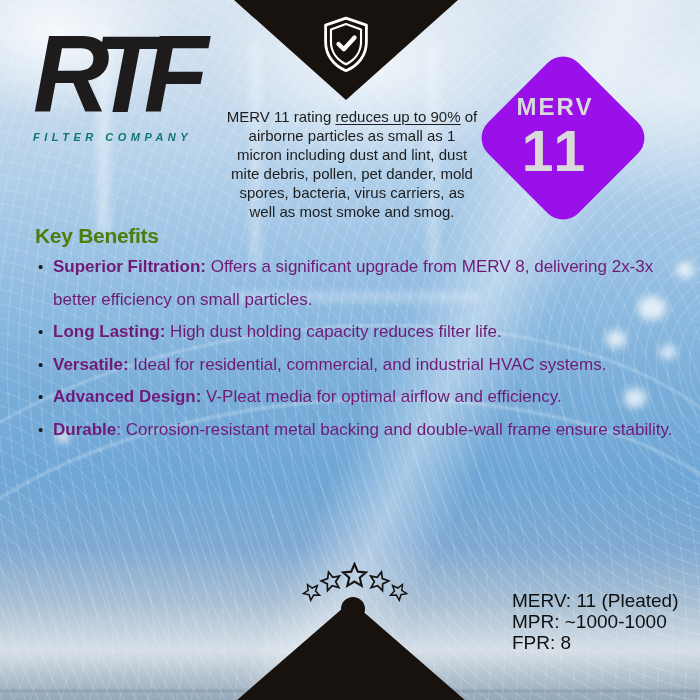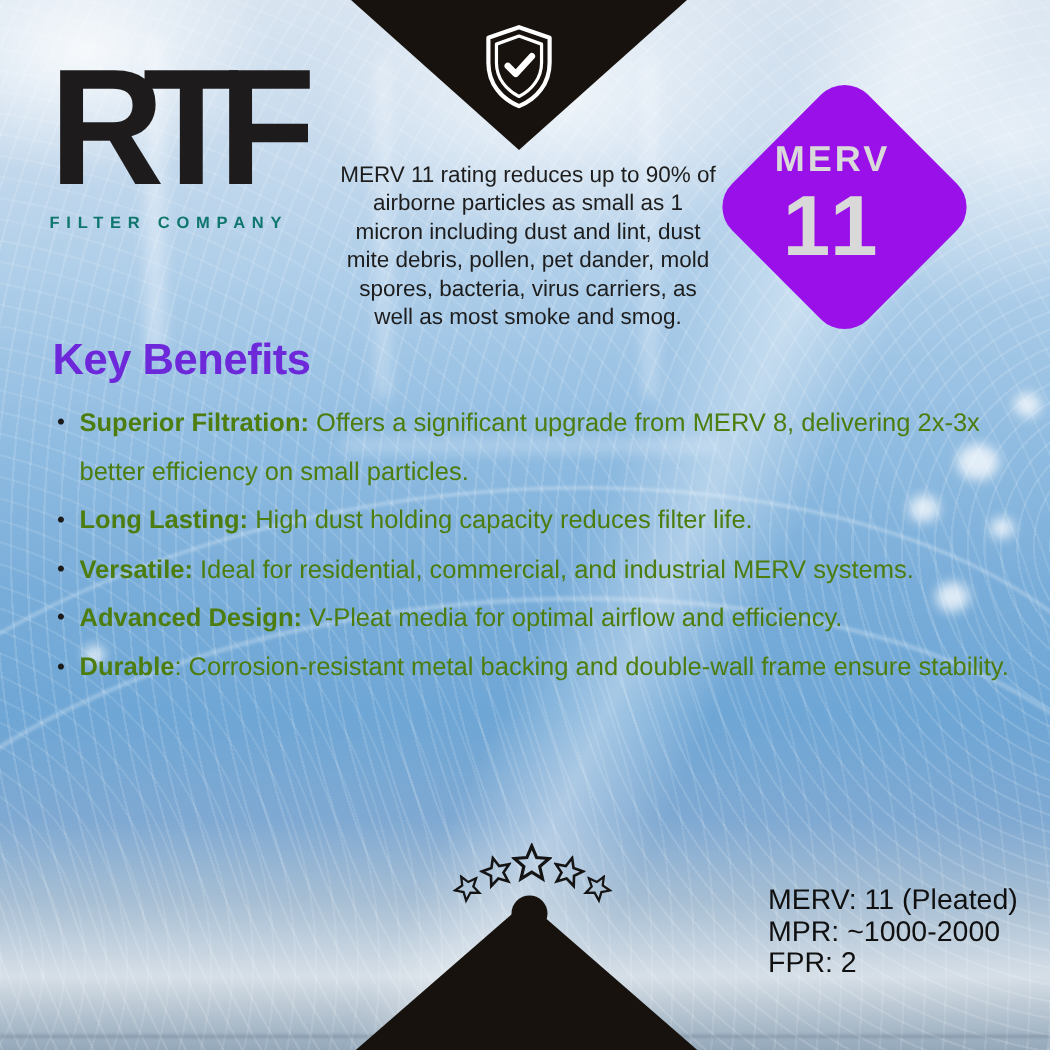--- a/index.html
+++ b/index.html
@@ -30,47 +30,47 @@
   .dot{position:absolute;border-radius:50%;background:rgba(255,255,255,.75);filter:blur(4px);}
   .d1{width:28px;height:24px;left:638px;top:296px;}
   .d2{width:20px;height:18px;left:606px;top:330px;}
   .d3{width:16px;height:14px;left:660px;top:345px;}
   .d4{width:22px;height:20px;left:624px;top:388px;}
   .d5{width:14px;height:13px;left:56px;top:430px;}
   .d6{width:18px;height:16px;left:676px;top:262px;}
   .bottom-line{position:absolute;left:0;top:690px;width:100%;height:2px;background:rgba(90,110,130,.35);filter:blur(1px);}
 
   
-  .logo{position:absolute;left:33px;top:30px;color:#1d1b1c;}
+  .logo{position:absolute;left:33px;top:18px;color:#1d1b1c;font-style:italic;}
   .logo-name{font-size:106px;font-weight:bold;letter-spacing:-0.135em;line-height:1;transform:scaleY(1.04);transform-origin:top left;}
   .logo-sub{margin-top:7px;font-size:11px;font-weight:bold;letter-spacing:4.5px;color:#0f766e;}
 
   
   .top-tri{position:absolute;left:234px;top:0;width:224px;height:100px;background:#17120e;
     clip-path:polygon(0 0,100% 0,50% 100%);display:flex;justify-content:center;}
   .shield{margin-top:16px;width:52px;height:58px;}
 
   
   .intro{position:absolute;left:226px;top:107px;width:252px;margin:0;text-align:center;
     font-size:15px;line-height:19px;color:#1d1d1d;}
-  .intro .u{text-underline-offset:2px;}
+  .intro .u{text-decoration:underline;text-underline-offset:2px;}
 
   
   .diamond{position:absolute;left:499px;top:74px;width:128px;height:128px;background:#9a10e8;
     border-radius:22px;transform:rotate(45deg);}
   .diamond-inner{position:absolute;inset:0;transform:rotate(-45deg) translate(-8px,-2px);
     display:flex;flex-direction:column;align-items:center;justify-content:center;color:#d9d9d9;}
   .badge-label{font-size:24px;font-weight:bold;letter-spacing:2px;}
   .badge-value{font-size:57px;font-weight:bold;line-height:1;letter-spacing:3px;margin-top:2px;}
 
   
-  .kb-title{position:absolute;left:35px;top:224px;margin:0;font-size:29px;font-weight:bold;
-    color:#6d28d9;letter-spacing:-0.3px;}
-  .benefits{position:absolute;left:36px;top:266px;width:640px;margin:0;padding:0;list-style:none;
-    font-size:17px;line-height:32.5px;color:#4d7c0f;}
+  .kb-title{position:absolute;left:35px;top:224px;margin:0;font-size:21px;font-weight:bold;
+    color:#4d7c0f;letter-spacing:-0.3px;}
+  .benefits{position:absolute;left:36px;top:251px;width:640px;margin:0;padding:0;list-style:none;
+    font-size:17px;line-height:32.5px;color:#701a75;}
   .benefits li{position:relative;padding-left:17px;}
   .benefits li::before{content:"\2022";position:absolute;left:2px;font-size:15px;color:#1b1b1b;}
   .benefits b{font-weight:bold;}
 
   
   .bottom-tri{position:absolute;left:236px;top:601px;width:230px;height:100px;background:#17120e;
     clip-path:polygon(50% 0,100% 100%,0 100%);}
   .peak-cap{position:absolute;left:341px;top:597px;width:24px;height:24px;border-radius:50%;background:#17120e;}
   .stars{position:absolute;left:300px;top:561px;width:112px;height:44px;}
   .star{position:absolute;}
@@ -125,21 +125,21 @@
       <div class="badge-label">MERV</div>
       <div class="badge-value">11</div>
     </div>
   </div>
 
   <h1 class="kb-title">Key Benefits</h1>
 
   <ul class="benefits">
     <li><b>Superior Filtration:</b><span> Offers a significant upgrade from MERV 8, delivering 2x-3x better efficiency on small particles.</span></li>
     <li><b>Long Lasting:</b><span> High dust holding capacity reduces filter life.</span></li>
-    <li><b>Versatile:</b><span> Ideal for residential, commercial, and industrial MERV systems.</span></li>
+    <li><b>Versatile:</b><span> Ideal for residential, commercial, and industrial HVAC systems.</span></li>
     <li><b>Advanced Design:</b><span> V-Pleat media for optimal airflow and efficiency.</span></li>
     <li><b>Durable</b><span>: Corrosion-resistant metal backing and double-wall frame ensure stability.</span></li>
   </ul>
 
   <div class="stars">
     <svg class="star s1" viewBox="0 0 24 24">
         <path d="M12 1.8 L14.9 8.6 L22.3 9.2 L16.7 14 L18.4 21.2 L12 17.3 L5.6 21.2 L7.3 14 L1.7 9.2 L9.1 8.6 Z" fill="none" stroke="#141414" stroke-width="1.9"></path>
       </svg>
     <svg class="star s2" viewBox="0 0 24 24">
         <path d="M12 1.8 L14.9 8.6 L22.3 9.2 L16.7 14 L18.4 21.2 L12 17.3 L5.6 21.2 L7.3 14 L1.7 9.2 L9.1 8.6 Z" fill="none" stroke="#141414" stroke-width="1.9"></path>
@@ -153,17 +153,17 @@
     <svg class="star s5" viewBox="0 0 24 24">
         <path d="M12 1.8 L14.9 8.6 L22.3 9.2 L16.7 14 L18.4 21.2 L12 17.3 L5.6 21.2 L7.3 14 L1.7 9.2 L9.1 8.6 Z" fill="none" stroke="#141414" stroke-width="1.9"></path>
       </svg>
   </div>
 
   <div class="peak-cap"></div>
   <div class="bottom-tri"></div>
 
   <div class="rating">
     <div class="rating-line">MERV: 11 (Pleated)</div>
-    <div class="rating-line">MPR: ~1000-2000</div>
-    <div class="rating-line">FPR: 2</div>
+    <div class="rating-line">MPR: ~1000-1000</div>
+    <div class="rating-line">FPR: 8</div>
   </div>
 
 </div>
 
 </body></html>

